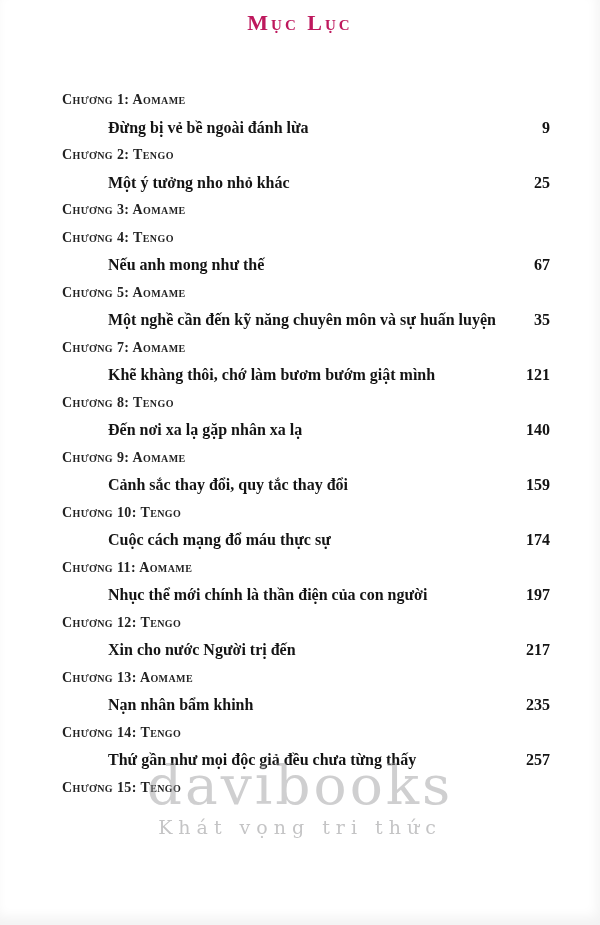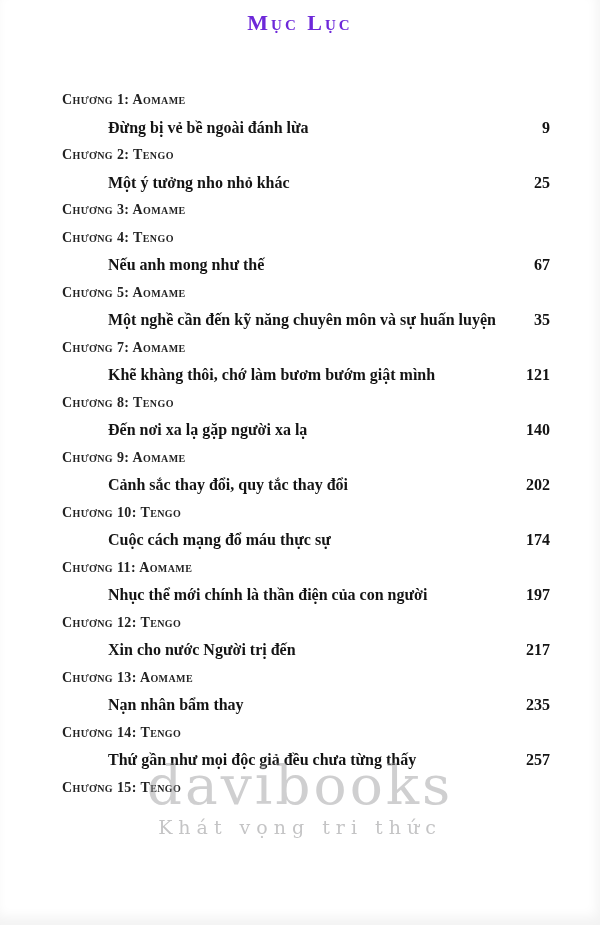--- a/index.html
+++ b/index.html
@@ -20,21 +20,21 @@
     position: absolute;
     top: 10px;
     left: 0;
     right: 0;
     margin: 0;
     text-align: center;
     font-size: 22px;
     font-weight: 600;
     font-variant: small-caps;
     letter-spacing: 3px;
-    color: #6d28d9;
+    color: #be185d;
   }
   .entries {
     position: absolute;
     top: 86px;
     left: 62px;
     right: 50px;
   }
   .entry { margin: 0; font-weight: bold; }
   .chapter-line {
     font-variant: small-caps;
@@ -132,30 +132,30 @@
     <div class="chapter-line">Chương 7: Aomame</div>
     <div class="title-row">
       <span class="title-text">Khẽ khàng thôi, chớ làm bươm bướm giật mình</span>
       <span class="page-num">121</span>
     </div>
   </div>
 
   <div class="entry">
     <div class="chapter-line">Chương 8: Tengo</div>
     <div class="title-row">
-      <span class="title-text">Đến nơi xa lạ gặp người xa lạ</span>
+      <span class="title-text">Đến nơi xa lạ gặp nhân xa lạ</span>
       <span class="page-num">140</span>
     </div>
   </div>
 
   <div class="entry">
     <div class="chapter-line">Chương 9: Aomame</div>
     <div class="title-row">
       <span class="title-text">Cảnh sắc thay đổi, quy tắc thay đổi</span>
-      <span class="page-num">202</span>
+      <span class="page-num">159</span>
     </div>
   </div>
 
   <div class="entry">
     <div class="chapter-line">Chương 10: Tengo</div>
     <div class="title-row">
       <span class="title-text">Cuộc cách mạng đổ máu thực sự</span>
       <span class="page-num">174</span>
     </div>
   </div>
@@ -172,21 +172,21 @@
     <div class="chapter-line">Chương 12: Tengo</div>
     <div class="title-row">
       <span class="title-text">Xin cho nước Người trị đến</span>
       <span class="page-num">217</span>
     </div>
   </div>
 
   <div class="entry">
     <div class="chapter-line">Chương 13: Aomame</div>
     <div class="title-row">
-      <span class="title-text">Nạn nhân bẩm thay</span>
+      <span class="title-text">Nạn nhân bẩm khinh</span>
       <span class="page-num">235</span>
     </div>
   </div>
 
   <div class="entry">
     <div class="chapter-line">Chương 14: Tengo</div>
     <div class="title-row">
       <span class="title-text">Thứ gần như mọi độc giả đều chưa từng thấy</span>
       <span class="page-num">257</span>
     </div>

